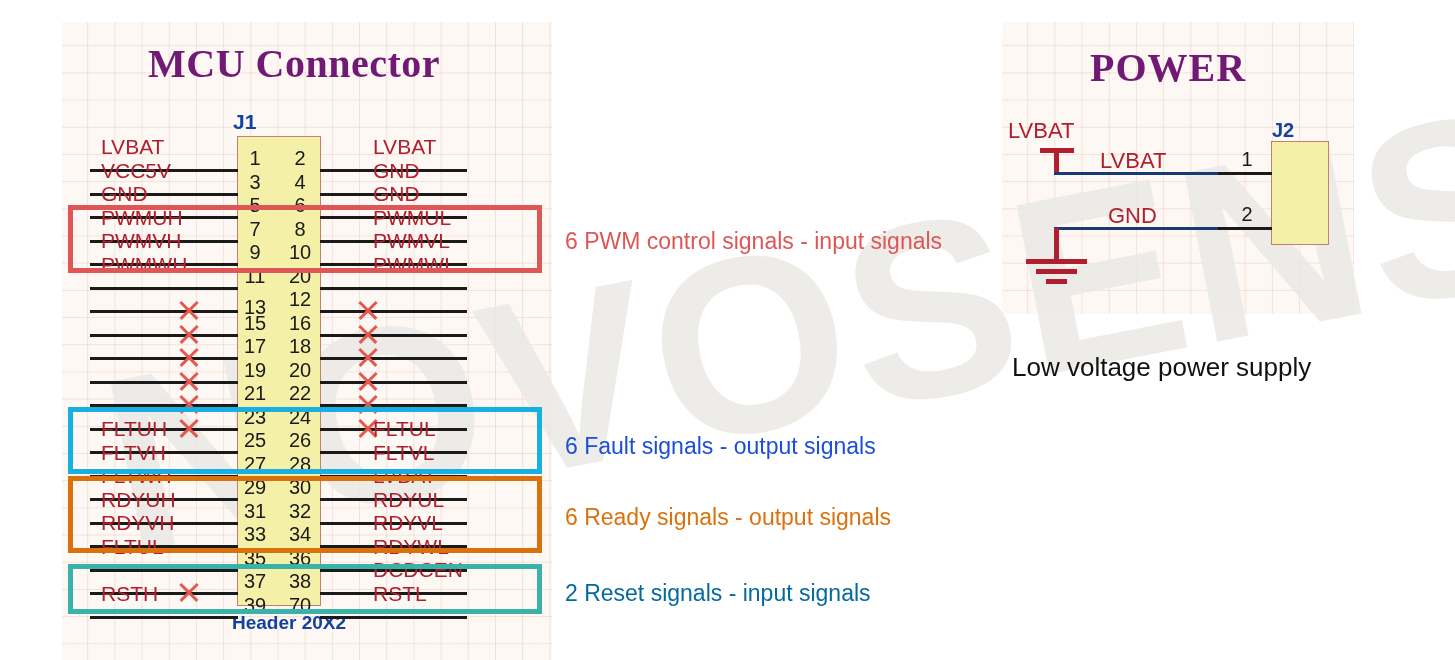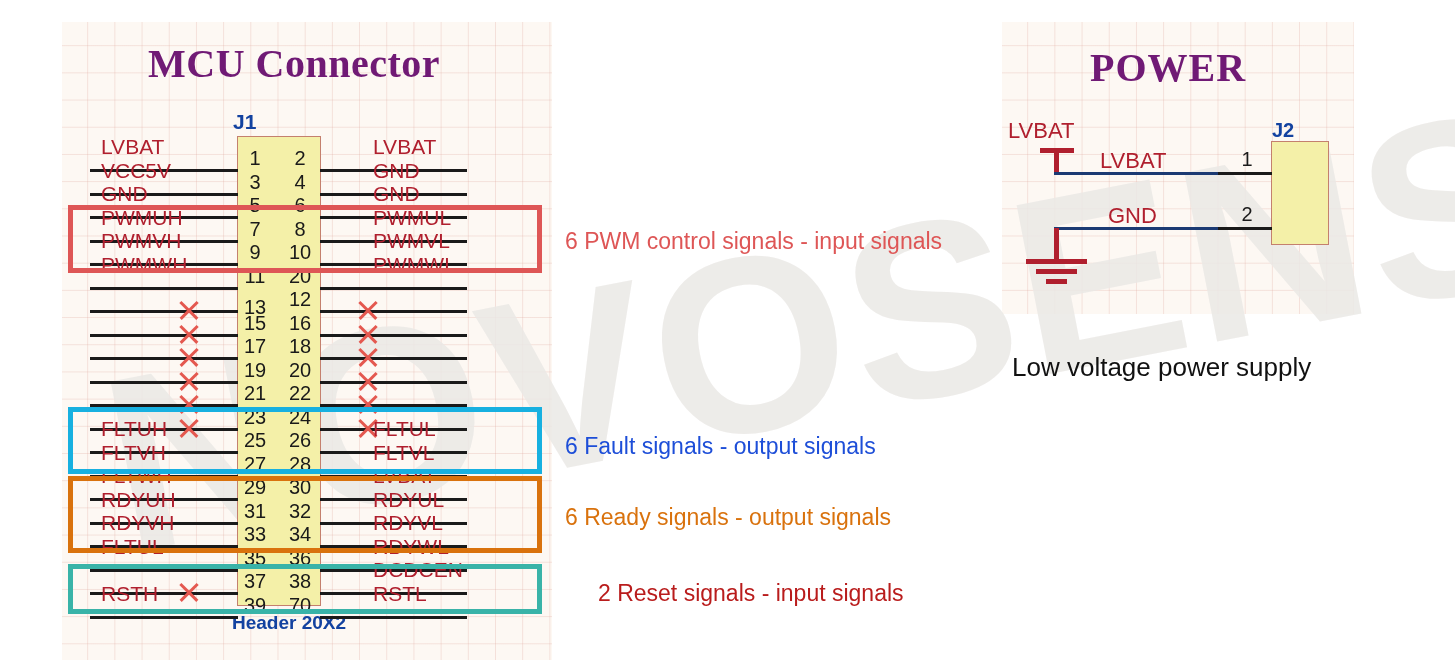--- a/index.html
+++ b/index.html
@@ -246,21 +246,21 @@
     </div>
 
   <div class="hlbox" style="left:68px;top:205px;width:474px;height:68px;border:5px solid #de5656;"></div>
   <div class="hlbox" style="left:68px;top:407px;width:474px;height:67px;border:5px solid #17b0e0;"></div>
   <div class="hlbox" style="left:68px;top:476px;width:474px;height:77px;border:5px solid #d9720d;"></div>
   <div class="hlbox" style="left:68px;top:564px;width:474px;height:50px;border:5px solid #39b3a8;"></div>
 
   <div class="annot" style="left:565px;top:228px;color:#de5656;">6 PWM control signals - input signals</div>
   <div class="annot" style="left:565px;top:433px;color:#1d4ed8;">6 Fault signals - output signals</div>
   <div class="annot" style="left:565px;top:504px;color:#d9720d;">6 Ready signals - output signals</div>
-  <div class="annot" style="left:598px;top:580px;color:#b91c1c;">2 Reset signals - input signals</div>
+  <div class="annot" style="left:565px;top:580px;color:#0369a1;">2 Reset signals - input signals</div>
 
   <div class="sch-title" id="title-power">POWER</div>
 
   <div id="j2-body"></div>
   <div id="j2-ref">J2</div>
 
   <div class="pwr-net" style="left:1008px;top:118px;">LVBAT</div>
   <div class="sym" style="left:1040px;top:148px;width:34px;height:5px;"></div>
   <div class="sym" style="left:1054px;top:148px;width:5px;height:25px;"></div>
 

